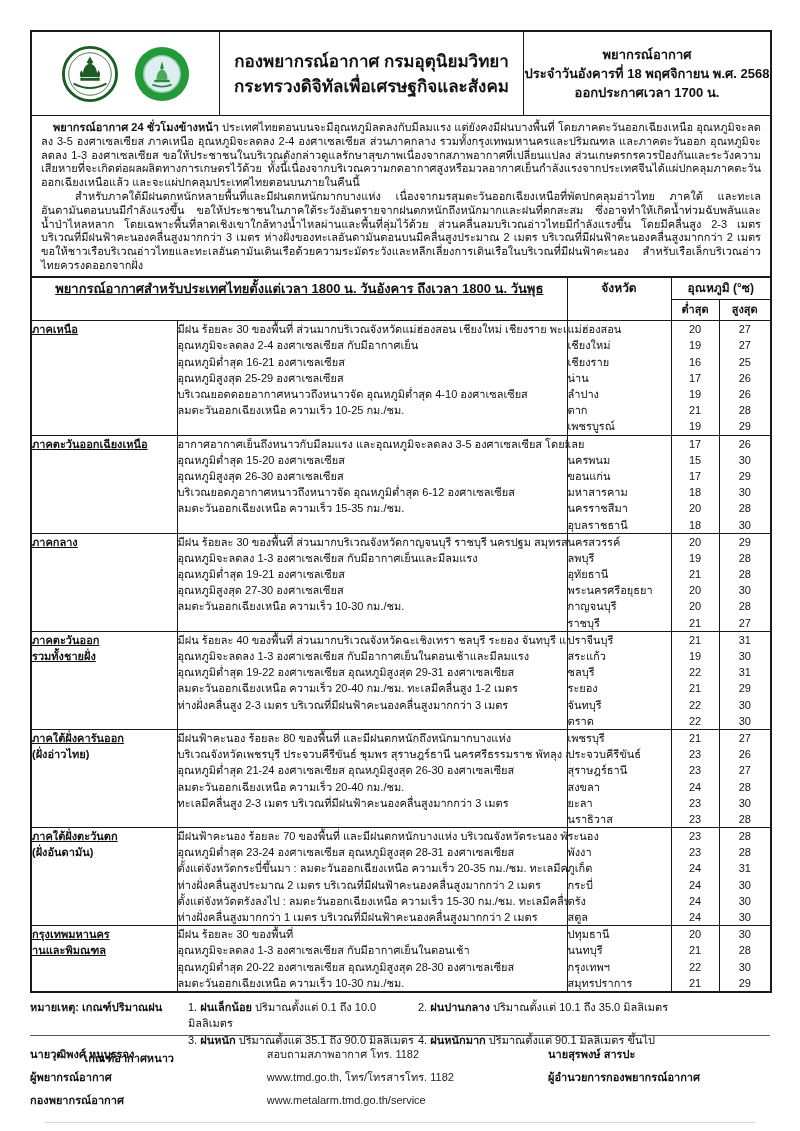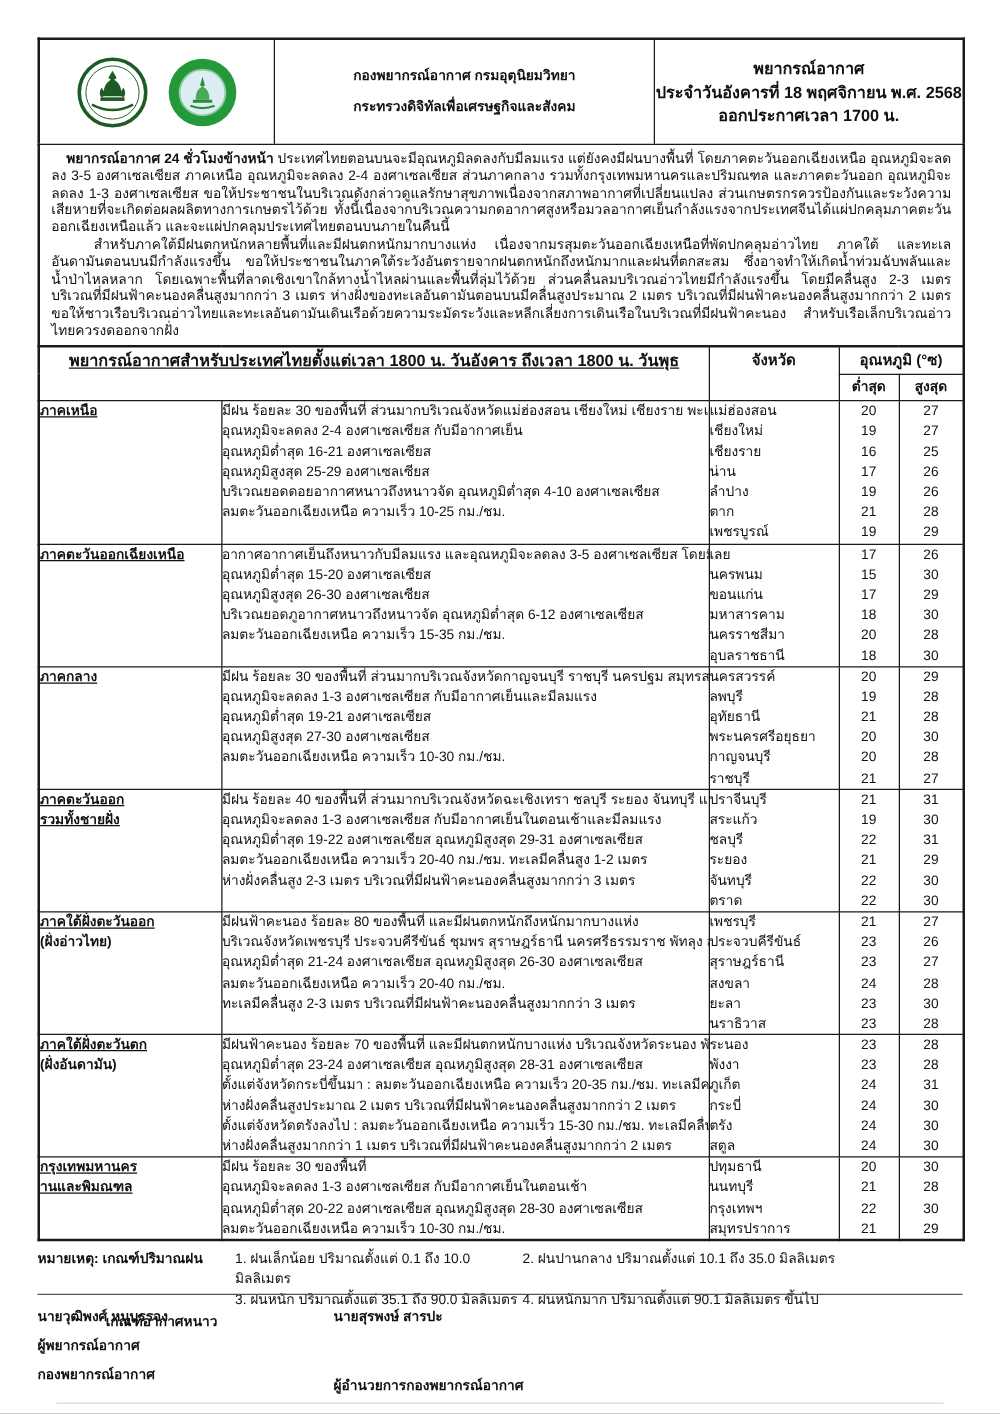--- a/index.html
+++ b/index.html
@@ -6,21 +6,21 @@
   *{box-sizing:border-box;}
   .sheet{
     position:relative;width:800px;height:1131px;margin:0 auto;background:#fff;
     font-family:"Liberation Sans",sans-serif;color:#111;overflow:hidden;
   }
   .doc{position:absolute;left:30px;top:30px;width:742px;}
 
   
   .hdr{display:flex;border:2px solid #1a1a1a;border-bottom:none;height:85px;}
   .hdr-logos{width:188px;border-right:1.5px solid #1a1a1a;display:flex;align-items:center;justify-content:center;gap:14px;}
-  .hdr-center{width:304px;border-right:1.5px solid #1a1a1a;display:flex;flex-direction:column;align-items:center;justify-content:center;font-weight:700;font-size:11px;line-height:25px;text-align:center;}
+  .hdr-center{width:304px;border-right:1.5px solid #1a1a1a;display:flex;flex-direction:column;align-items:center;justify-content:center;font-weight:700;font-size:17px;line-height:25px;text-align:center;}
   .hdr-right{flex:1;display:flex;flex-direction:column;align-items:center;justify-content:center;font-weight:700;font-size:13px;line-height:19px;text-align:center;}
 
   
   .summary{border:2px solid #1a1a1a;border-top:1.5px solid #1a1a1a;border-bottom:none;padding:5px 9px 3px 9px;font-size:11px;line-height:13.8px;text-align:justify;}
   .summary p{margin:0;}
   .summary .p1{text-indent:12px;}
   .summary .p2{text-indent:34px;}
   .lead{font-weight:700;}
 
   
@@ -39,30 +39,30 @@
   .rg-name{font-weight:700;text-decoration:underline;}
   .rg-name.nounder{text-decoration:none;}
 
   
   .notes{margin-top:6px;font-size:11px;line-height:16.5px;}
   .notes-row{display:flex;}
   .notes-label{width:158px;font-weight:700;}
   .notes-label.r{text-align:right;padding-right:14px;}
   .notes-col1{width:230px;}
   .notes-col2{flex:1;}
-  .nitem b{font-weight:400;margin-top:18px;}
+  .nitem b{font-weight:700;margin-top:18px;}
   .cold-line{flex:1;}
 
   
   .foot-divider{position:absolute;left:30px;top:1035px;width:740px;border-top:1.2px solid #555;}
   .footer{position:absolute;left:30px;top:1043px;width:740px;display:flex;font-size:11px;}
   .f-col{display:flex;flex-direction:column;align-items:flex-start;line-height:23px;}
   .f-left{width:32%;font-weight:700;}
   .f-center{width:38%;color:#222;}
-  .f-right{width:30%;font-weight:700;gap:32px;}
+  .f-right{width:30%;font-weight:700;}
   .bottom-line{position:absolute;left:45px;top:1122px;width:710px;border-top:1.5px solid #d6d6d6;}
 
   
   .logo{width:58px;height:58px;}
 </style>
 </head>
 <body>
 
 <div class="sheet">
   <div class="doc">
@@ -292,21 +292,21 @@
               <div class="ln">31</div>
               <div class="ln">30</div>
               <div class="ln">31</div>
               <div class="ln">29</div>
               <div class="ln">30</div>
               <div class="ln">30</div>
             </td>
           </tr>
           <tr>
             <td class="c-region">
-              <div class="ln rg-name">ภาคใต้ฝั่งตะวันออก</div>
+              <div class="ln rg-name">ภาคใต้ฝั่งคารันออก</div>
               <div class="ln rg-name nounder">(ฝั่งอ่าวไทย)</div>
               <div class="ln">&nbsp;</div>
               <div class="ln">&nbsp;</div>
               <div class="ln">&nbsp;</div>
               <div class="ln">&nbsp;</div>
             </td>
             <td class="c-desc">
               <div class="ln">มีฝนฟ้าคะนอง ร้อยละ 80 ของพื้นที่ และมีฝนตกหนักถึงหนักมากบางแห่ง</div>
               <div class="ln">บริเวณจังหวัดเพชรบุรี ประจวบคีรีขันธ์ ชุมพร สุราษฎร์ธานี นครศรีธรรมราช พัทลุง สงขลา และปัตตานี</div>
               <div class="ln">อุณหภูมิต่ำสุด 21-24 องศาเซลเซียส อุณหภูมิสูงสุด 26-30 องศาเซลเซียส</div>
@@ -433,19 +433,24 @@
     </div>
   </div>
 
   <div class="foot-divider"></div>
   <div class="footer">
     <div class="f-col f-left">
       <div>นายวุฒิพงศ์ หนูบรรจง</div>
       <div>ผู้พยากรณ์อากาศ</div>
       <div>กองพยากรณ์อากาศ</div>
     </div>
+    <div class="f-col f-center">
+      <div>สอบถามสภาพอากาศ โทร. 1182</div>
+      <div>www.tmd.go.th, โทร/โทรสารโทร. 1182</div>
+      <div>www.metalarm.tmd.go.th/service</div>
+    </div>
     <div class="f-col f-right">
       <div>นายสุรพงษ์ สารปะ</div>
       <div>ผู้อำนวยการกองพยากรณ์อากาศ</div>
     </div>
   </div>
   <div class="bottom-line"></div>
 </div>
 
 </body></html>

